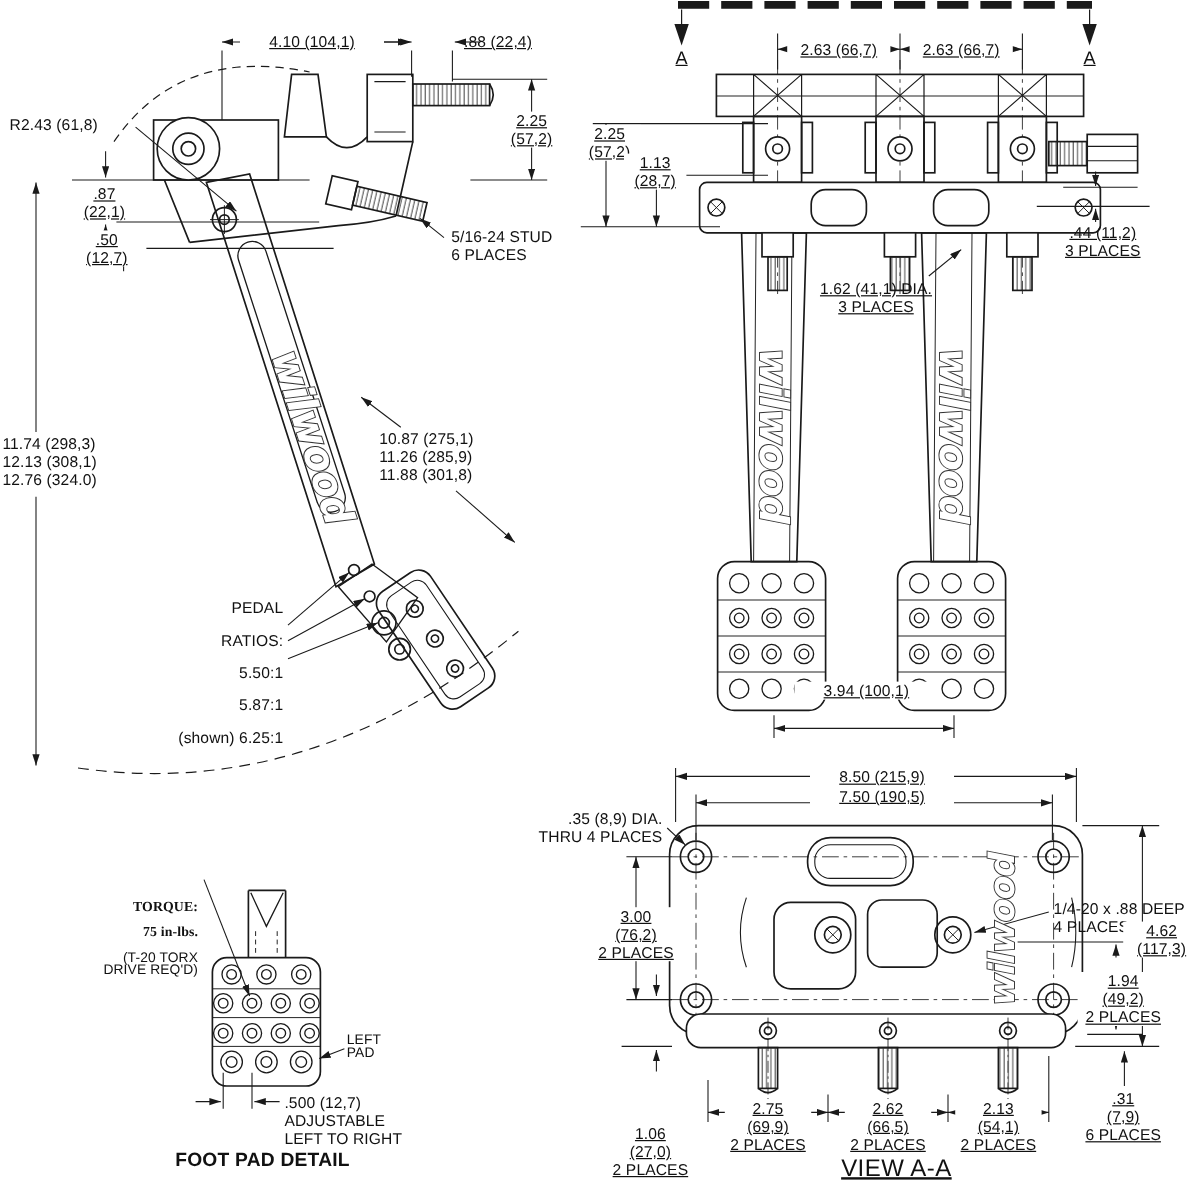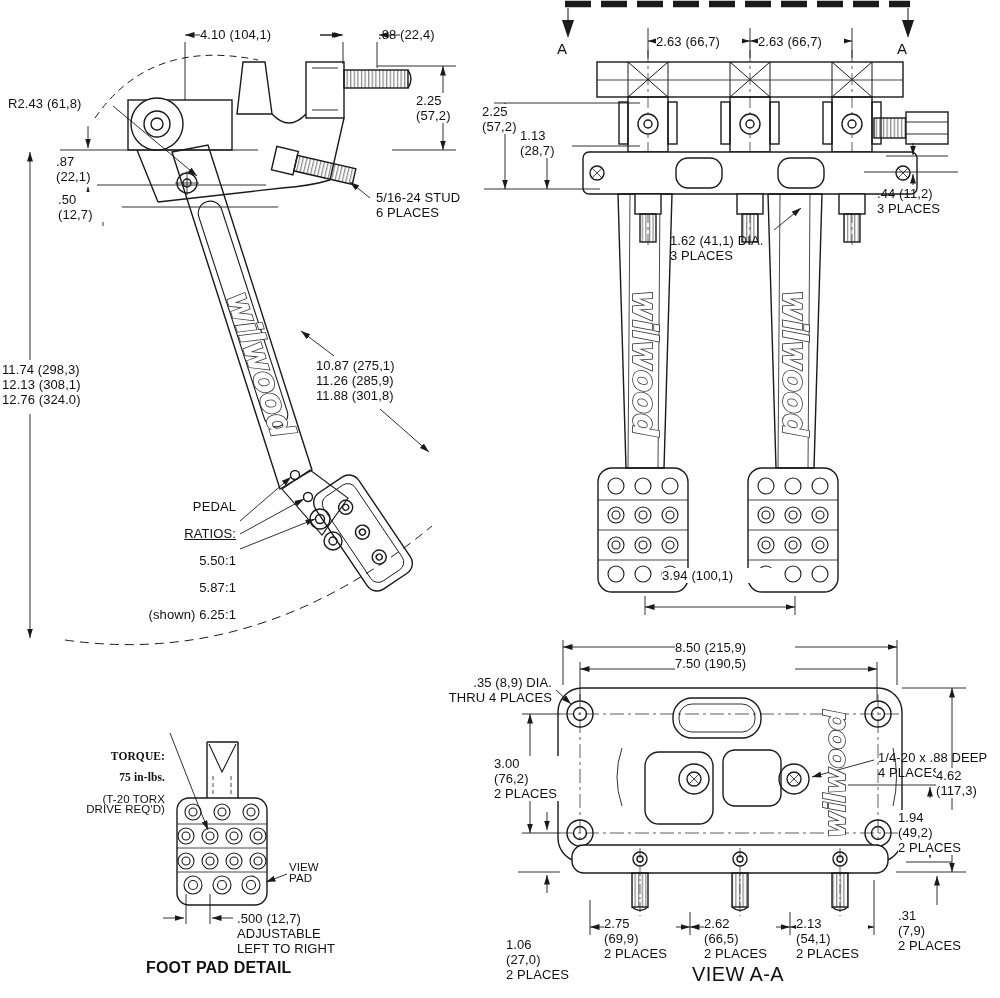--- a/index.html
+++ b/index.html
@@ -1,25 +1,25 @@
 <!DOCTYPE html>
 <html><head>
 <meta charset="utf-8">
 <style>
   html,body{margin:0;padding:0;background:#fff;}
   #canvas{position:relative;width:1000px;height:998px;background:#fff;overflow:hidden;
           font-family:"Liberation Sans",sans-serif;color:#111;}
   #linework{position:absolute;left:0;top:0;}
   .lbl{position:absolute;font-size:13px;line-height:1.16;color:#111;white-space:pre-line;
        letter-spacing:.1px;}
-  .c{}
+  .c{text-align:center;text-decoration:underline;}
   .r{text-align:right;}
   .bg{background:#fff;}
   .sm{font-size:11.5px;line-height:10.6px;}
-  .u{text-decoration:underline;}
+  .u{}
   .b{font-weight:bold;font-family:Liberation Serif, serif;}
   .title{font-size:16px;font-weight:bold;letter-spacing:.2px;}
   .vtitle{font-size:20px;letter-spacing:.4px;}
   .alabel{font-size:15px;}
   .gap{height:7px;}
   svg text.logo{font-family:"DejaVu Sans",sans-serif;font-style:italic;font-weight:bold;
        fill:#fff;stroke:#333;stroke-width:1.6;paint-order:stroke;letter-spacing:-1px;}
 </style>
 </head>
 <body>
@@ -423,31 +423,31 @@
 (69,9)
 2 PLACES</div>
   <div class="lbl c bg" style="left:704px;top:916px;width:72px">2.62
 (66,5)
 2 PLACES</div>
   <div class="lbl c bg" style="left:796px;top:916px;width:72px">2.13
 (54,1)
 2 PLACES</div>
   <div class="lbl c" style="left:898px;top:908px;width:76px">.31
 (7,9)
-2 PLACES</div>
+6 PLACES</div>
   <div class="lbl c vtitle" style="left:692px;top:963px;width:110px">VIEW A-A</div>
 
   <div class="lbl r sm" style="left:55px;top:723px;width:110px">
     <div class="gap"></div>
     <div class="b">TORQUE:</div>
     <div class="b">75 in-lbs.</div>
     <div>(T-20 TORX
 DRIVE REQ'D)</div>
   </div>
-  <div class="lbl sm" style="left:289px;top:862px;width:52px">VIEW
+  <div class="lbl sm" style="left:289px;top:862px;width:52px">LEFT
 PAD</div>
   <div class="lbl" style="left:237px;top:911px;width:100px">.500 (12,7)</div>
   <div class="lbl" style="left:237px;top:926px;width:112px">ADJUSTABLE
 LEFT TO RIGHT</div>
   <div class="lbl title" style="left:146px;top:959px;width:220px">FOOT PAD DETAIL</div>
 </div>
 
 </div>
 
 </body></html>

